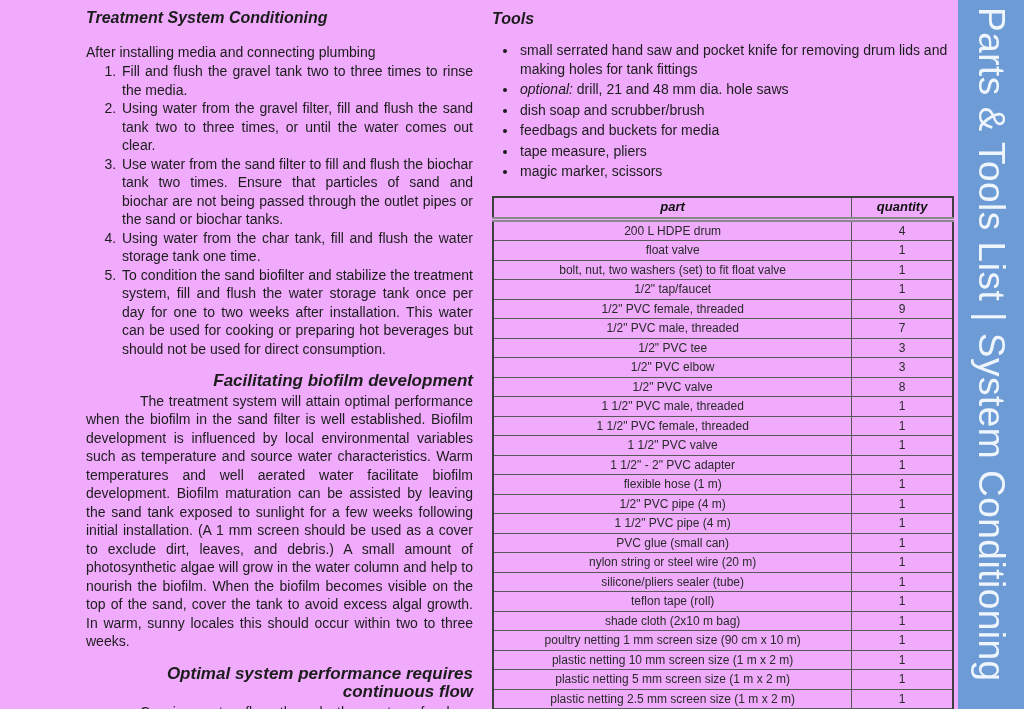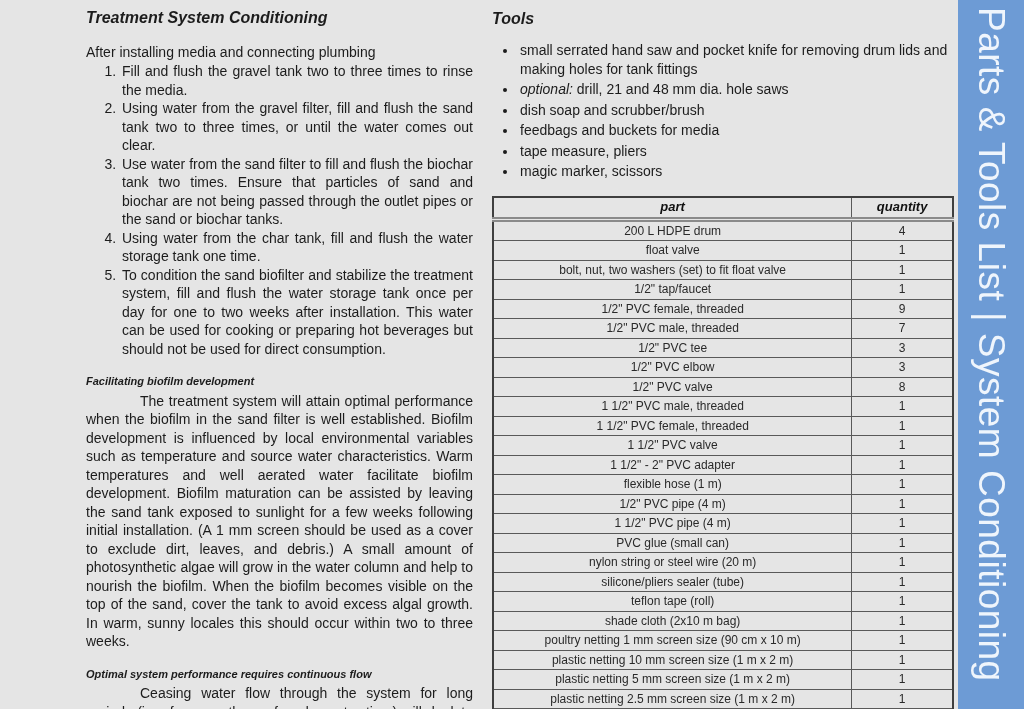--- a/index.html
+++ b/index.html
@@ -8,21 +8,21 @@
     position: relative; width: 1024px; height: 709px;
     background: #fcfcfa; overflow: hidden; color: #1c1c1c;
   }
   
   .left-col { position: absolute; left: 86px; top: 9px; width: 387px; }
   .doc-title { font-size: 16px; font-weight: bold; font-style: italic; margin-bottom: 15px; }
   .left-col, .right-col { font-size: 14px; line-height: 18.5px; }
   .intro { margin-bottom: 1px; }
   ol.steps { padding-left: 34px; list-style: decimal outside; }
   ol.steps li { text-align: justify; padding-left: 2px; }
-  .sub-heading { font-size: 11px; font-weight: bold; font-style: italic; margin-top: 14px; margin-bottom: 1px; }
+  .sub-heading { font-size: 17px; font-weight: bold; font-style: italic; margin-top: 14px; margin-bottom: 1px; text-align: right; }
   .section-body { text-align: justify; text-indent: 54px; }
   
   .right-col { position: absolute; left: 492px; top: 10px; width: 462px; }
   .tools-title { font-size: 16px; font-weight: bold; font-style: italic; margin-bottom: 12px; }
   ul.tools { padding-left: 26px; list-style: disc outside; margin-bottom: 0; }
   ul.tools li { padding-left: 2px; margin-bottom: 1.5px; line-height: 19px; }
   ul.tools li em { }
   
   table.parts { width: 100%; border-collapse: collapse; table-layout: fixed;
     margin-top: 15px; font-size: 12px; border: 2px solid #3f3f3f; }
@@ -42,21 +42,21 @@
     display: flex; justify-content: center; align-items: flex-start;
   }
   .sidebar .vtext {
     writing-mode: vertical-rl; font-size: 37px; line-height: 1;
     padding-top: 7px; letter-spacing: 0.5px; white-space: nowrap;
   }
 </style>
 </head>
 <body>
 
-<div class="page" style="background: #e5e5e5;">
+<div class="page" style="background: #f0abfc;">
 
   <div class="left-col">
     <h1 class="doc-title">Treatment System Conditioning</h1>
     <p class="intro">After installing media and connecting plumbing</p>
     <ol class="steps">
       <li>Fill and flush the gravel tank two to three times to rinse the media.</li>
       <li>Using water from the gravel filter, fill and flush the sand tank two to three times, or until the water comes out clear.</li>
       <li>Use water from the sand filter to fill and flush the biochar tank two times. Ensure that particles of sand and biochar are not being passed through the outlet pipes or the sand or biochar tanks.</li>
       <li>Using water from the char tank, fill and flush the water storage tank one time.</li>
       <li>To condition the sand biofilter and stabilize the treatment system, fill and flush the water storage tank once per day for one to two weeks after installation. This water can be used for cooking or preparing hot beverages but should not be used for direct consumption.</li>

